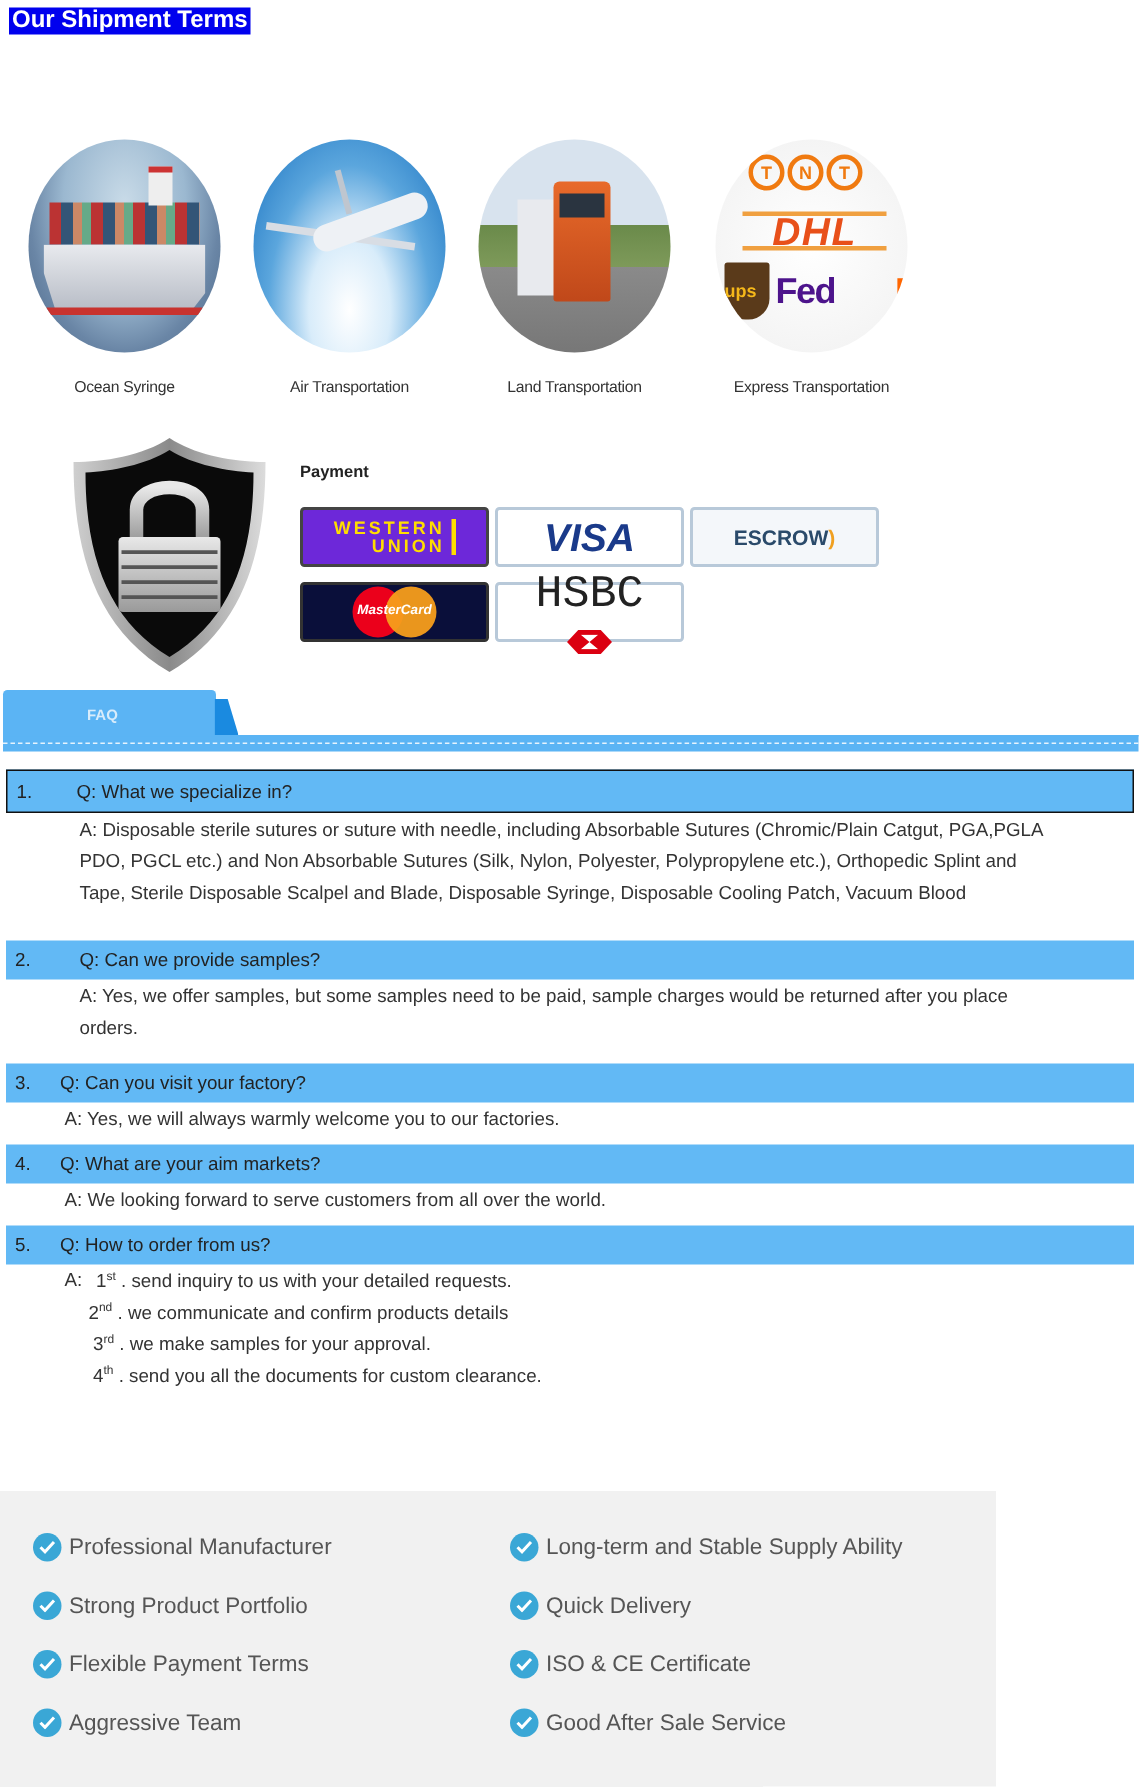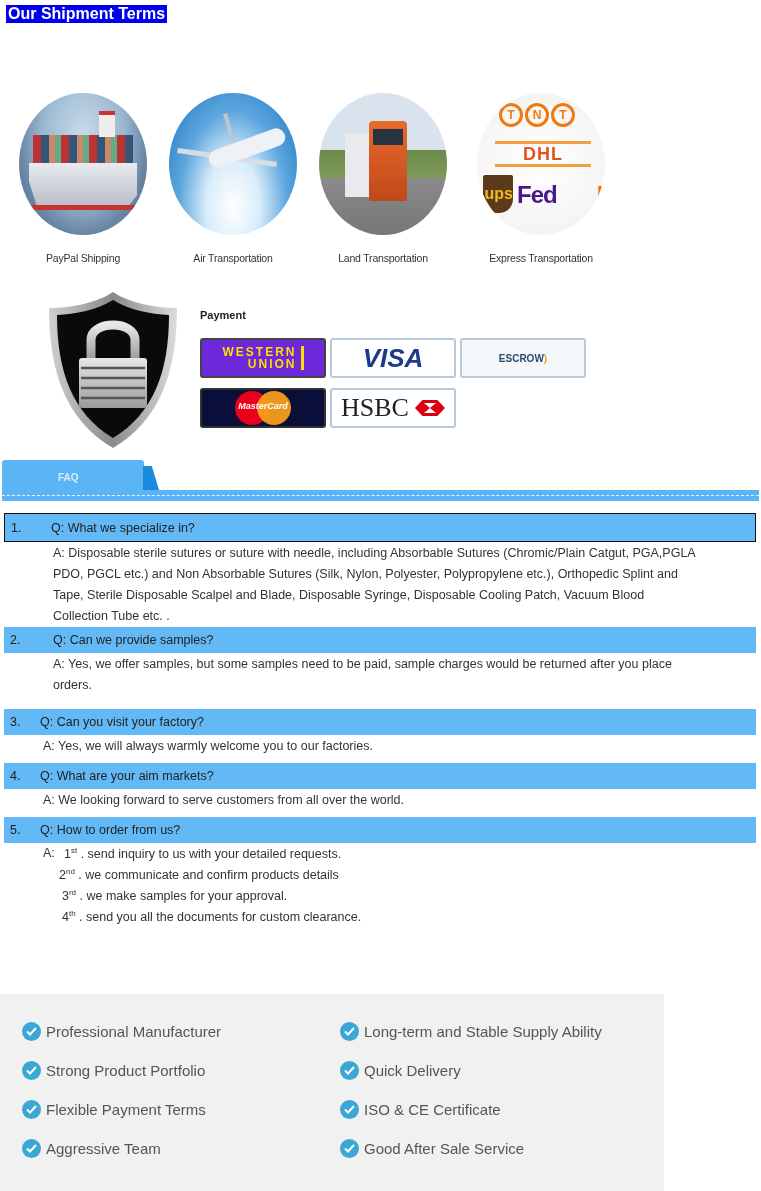--- a/index.html
+++ b/index.html
@@ -23,42 +23,42 @@
   .c-air .tail { position: absolute; left: 58px; top: 20px; width: 4px; height: 30px; background: #bfc6cf; transform: rotate(-15deg); }
 
   .c-land { background: linear-gradient(#d8e3ee 0%, #d8e3ee 40%, #6a8a4a 40%, #7e9a5a 60%, #8a8a8a 60%, #777 100%); }
   .c-land .truck { position: absolute; left: 50px; top: 28px; width: 38px; height: 80px; background: linear-gradient(#e86a2a, #c0481a); border-radius: 4px 4px 2px 2px; }
   .c-land .trailer { position: absolute; left: 26px; top: 40px; width: 26px; height: 64px; background: #e8eaee; }
   .c-land .win { position: absolute; left: 54px; top: 36px; width: 30px; height: 16px; background: #2a3440; }
 
   .c-express { background: radial-gradient(circle, #ffffff 0%, #f4f4f4 75%, #e8e8e8 100%); }
   .tnt { position: absolute; left: 22px; top: 10px; display: flex; gap: 2px; }
   .tnt span { width: 24px; height: 24px; border-radius: 50%; border: 3px solid #f07a10; color: #f07a10; font-weight: bold; font-size: 12px; display: flex; align-items: center; justify-content: center; }
-  .dhl { position: absolute; left: 18px; top: 48px; width: 96px; text-align: center; color: #e8501a; font-weight: bold; font-size: 18px; letter-spacing: 1px; border-top: 3px solid #f0a040; border-bottom: 3px solid #f0a040; line-height: 20px; }
-  .ups { position: absolute; left: 6px; top: 82px; width: 30px; height: 38px; background: #5a3a1a; color: #f5b81a; font-weight: bold; font-size: 16px; text-align: right; line-height: 38px; border-radius: 2px 2px 14px 14px; }
+  .dhl { position: absolute; left: 18px; top: 48px; width: 96px; text-align: center; color: #e8501a; font-weight: bold; font-style: italic; font-size: 26px; letter-spacing: 1px; border-top: 3px solid #f0a040; border-bottom: 3px solid #f0a040; line-height: 20px; }
+  .ups { position: absolute; left: 6px; top: 82px; width: 30px; height: 38px; background: #5a3a1a; color: #f5b81a; font-weight: bold; font-size: 12px; text-align: left; line-height: 38px; border-radius: 2px 2px 14px 14px; }
   .fedex { position: absolute; left: 40px; top: 88px; font-weight: bold; font-size: 24px; letter-spacing: -1px; }
   .fedex .fed { color: #4d148c; } .fedex .ex { color: #ff6600; padding-left: 40px; }
 
   .pay-section { position: absolute; left: 0; top: 282px; width: 620px; height: 170px; }
   .shield { position: absolute; left: 45px; top: 8px; width: 136px; height: 160px; }
   .pay-title { position: absolute; left: 200px; top: 27px; font-weight: bold; font-size: 11px; color: #222; }
   .pay-grid { position: absolute; left: 200px; top: 56px; display: grid; grid-template-columns: 126px 126px 126px; grid-template-rows: 40px 40px; column-gap: 4px; row-gap: 10px; }
   .pay-card { border: 2px solid #b8c9d9; border-radius: 3px; display: flex; align-items: center; justify-content: center; background: #fff; }
   .pay-card.dark { background: #6d28d9; border-color: #444; }
   .pay-card.navy { background: #0a0f3a; border-color: #333; }
   .paypal { font-style: italic; font-weight: bold; font-size: 25px; color: #2a7fc9; -webkit-text-stroke: 1px #123c72; letter-spacing: -1px; }
   .wu { color: #ffdd00; font-weight: bold; font-size: 12px; line-height: 12px; letter-spacing: 2px; text-align: right; border-right: 3px solid #ffdd00; padding-right: 4px; }
   .visa { font-weight: bold; font-style: italic; font-size: 26px; color: #1a3a8a; }
-  .escrow { font-weight: bold; font-size: 10px; color: #2a4a6a; }
+  .escrow { font-weight: bold; font-size: 14px; color: #2a4a6a; }
   .escrow b { color: #f0a020; }
   .mc { position: relative; width: 64px; height: 38px; }
   .mc .r { position: absolute; left: 4px; top: 2px; width: 34px; height: 34px; border-radius: 50%; background: #eb001b; }
   .mc .y { position: absolute; left: 26px; top: 2px; width: 34px; height: 34px; border-radius: 50%; background: #f79e1b; opacity: 0.95; }
   .mc .t { position: absolute; left: 0; top: 12px; width: 64px; text-align: center; color: #fff; font-size: 9px; font-style: italic; font-weight: bold; }
-  .hsbc { font-family: Liberation Serif, serif; font-size: 26px; color: #222; display: flex; align-items: center; gap: 6px; }
+  .hsbc { font-family: Liberation Mono, monospace; font-size: 30px; color: #222; display: flex; align-items: center; gap: 6px; flex-direction: column; }
   .hsbc-logo { width: 30px; height: 16px; background: #db0011; clip-path: polygon(0 50%,25% 0,75% 0,100% 50%,75% 100%,25% 100%); position: relative; }
   .hsbc-logo::after { content: ""; position: absolute; left: 9px; top: 3px; width: 12px; height: 10px; background: #fff; clip-path: polygon(0 0,100% 0,50% 50%,100% 100%,0 100%,50% 50%); }
 
   .faq-tab-wrap { position: absolute; left: 0; top: 460px; width: 761px; height: 42px; }
   .faq-tab { position: absolute; left: 2px; top: 0; width: 142px; height: 30px; background: #5bb4f4; border-radius: 3px 3px 0 0; }
   .faq-tab-fold { position: absolute; left: 143px; top: 6px; width: 16px; height: 24px; background: #1a8ae0; clip-path: polygon(0 0,55% 0,100% 100%,0 100%); }
   .faq-label { position: absolute; left: 58px; top: 12px; font-size: 10px; font-weight: bold; color: #d8ecfb; }
   .faq-bar { position: absolute; left: 2px; top: 30px; width: 757px; height: 11px; background: #5bb4f4; border-top: 1px solid #5bb4f4; }
   .faq-bar::after { content: ""; position: absolute; left: 0; top: 4px; width: 100%; border-top: 1px dashed #e6f3fd; }
 
@@ -80,21 +80,21 @@
 <div class="title">Our Shipment Terms</div>
 
 <div class="ship-row">
   <div class="ship-item" style="left:8px">
     <div class="circle c-ocean">
       <div class="cargo"></div>
         <div class="tower"></div>
         <div class="hull"></div>
         <div class="redline"></div>
     </div>
-    <div class="ship-label">PayPal Shipping</div>
+    <div class="ship-label">Ocean Syringe</div>
   </div>
   <div class="ship-item" style="left:158px">
     <div class="circle c-air">
       <div class="tail"></div>
         <div class="wing"></div>
         <div class="fus"></div>
     </div>
     <div class="ship-label">Air Transportation</div>
   </div>
   <div class="ship-item" style="left:308px">
@@ -182,21 +182,20 @@
 </div>
 
 <div class="q-row first" style="top:513px">
   <span class="q-num">1.</span>
   <span class="q-text" style="left:46px">Q:  What we specialize in?</span>
 </div>
 <div class="answer" style="left:53px; top:543px">
   <div>A:  Disposable sterile sutures or suture with needle, including Absorbable Sutures (Chromic/Plain Catgut, PGA,PGLA</div>
   <div>PDO, PGCL etc.) and Non Absorbable Sutures (Silk, Nylon, Polyester, Polypropylene etc.), Orthopedic Splint and</div>
   <div>Tape, Sterile Disposable Scalpel and Blade, Disposable Syringe, Disposable Cooling Patch, Vacuum Blood</div>
-  <div>Collection Tube etc.    .</div>
 </div>
 
 <div class="q-row" style="top:627px">
   <span class="q-num">2.</span>
   <span class="q-text" style="left:49px">Q:   Can we provide samples?</span>
 </div>
 <div class="answer" style="left:53px; top:654px">
   <div>A:  Yes, we offer samples, but some samples need to be paid, sample charges would be returned after you place</div>
   <div>orders.</div>
 </div>

